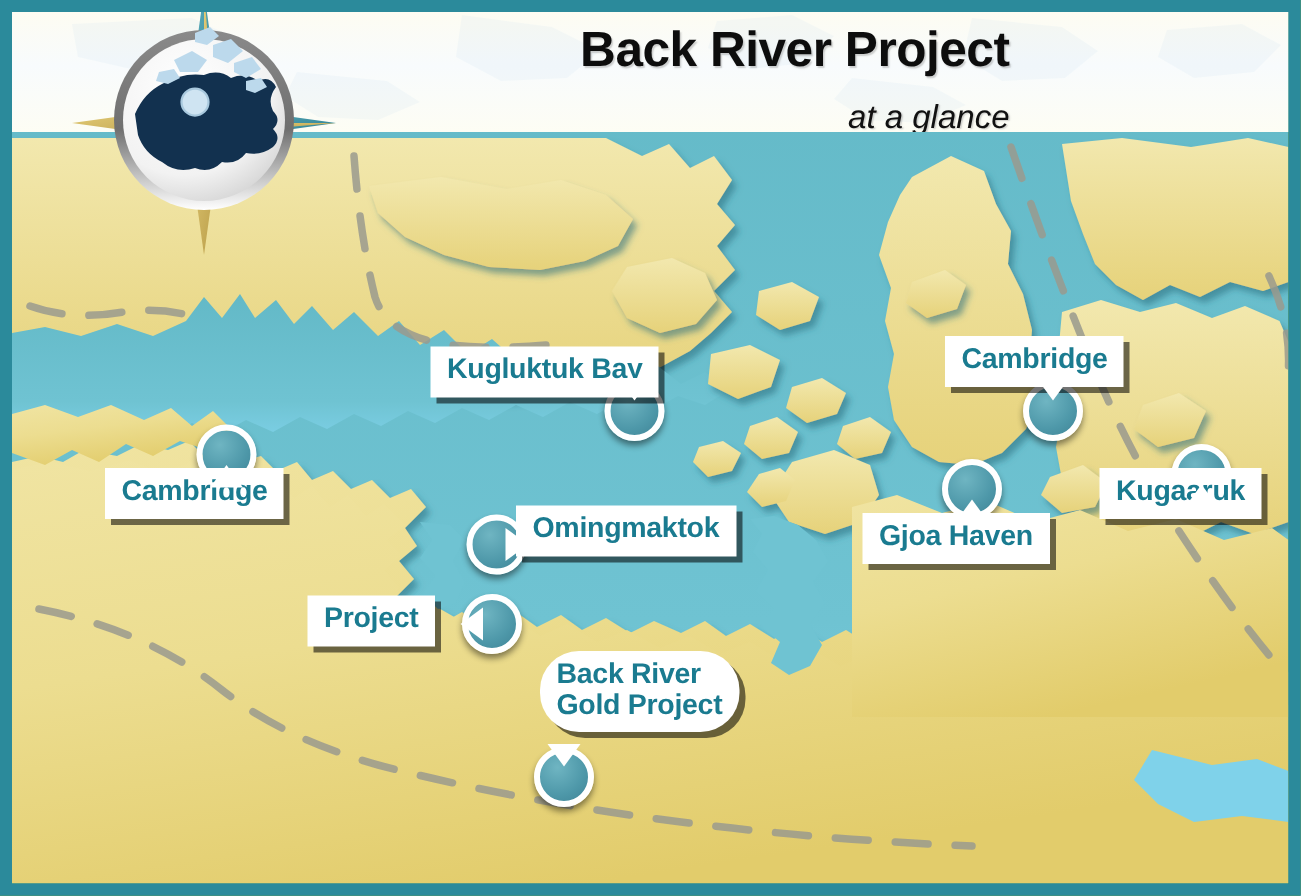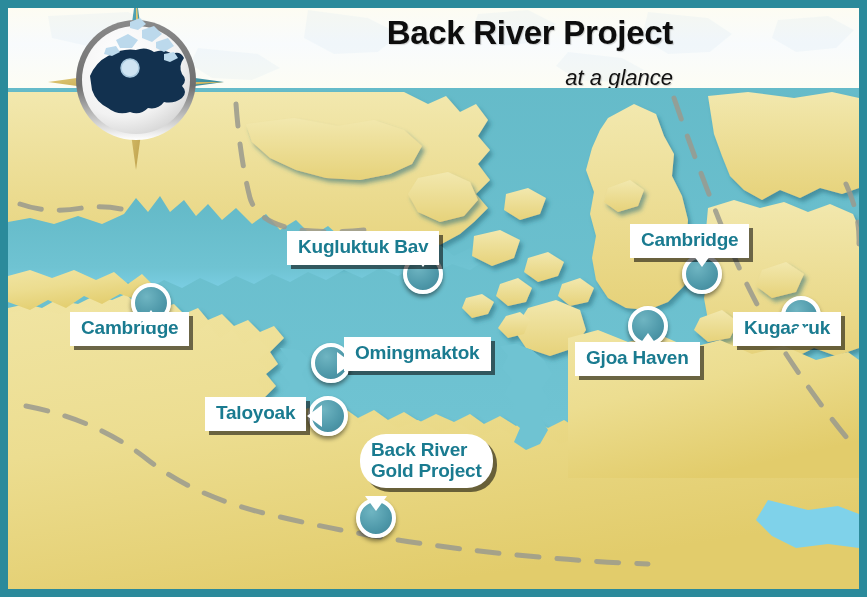--- a/index.html
+++ b/index.html
@@ -332,21 +332,21 @@
         <div class="callout" style="left: 255px; top: 231px;">Kugluktuk Bay</div>
         <div class="nub down" style="left: 380px; top: 252px;"></div>
       </div>
       <div class="place">
         <div class="marker" style="left: 279px; top: 343px;"></div>
         <div class="callout" style="left: 312px; top: 337px;">Omingmaktok</div>
         <div class="nub right" style="left: 305px; top: 352px;"></div>
       </div>
       <div class="place">
         <div class="marker" style="left: 276px; top: 396px;"></div>
-        <div class="callout" style="left: 173px; top: 397px;">Taloyoak</div>
+        <div class="callout" style="left: 173px; top: 397px;">Project</div>
         <div class="nub left" style="left: 275px; top: 405px;"></div>
       </div>
       <div class="place">
         <div class="marker" style="left: 324px; top: 498px;"></div>
         <div class="callout" style="left: 328px; top: 434px; border-radius: 26px;">Back River
 Gold Project</div>
         <div class="nub down" style="left: 333px; top: 496px;"></div>
       </div>
       <div class="place">
         <div class="marker" style="left: 596px; top: 306px;"></div>

